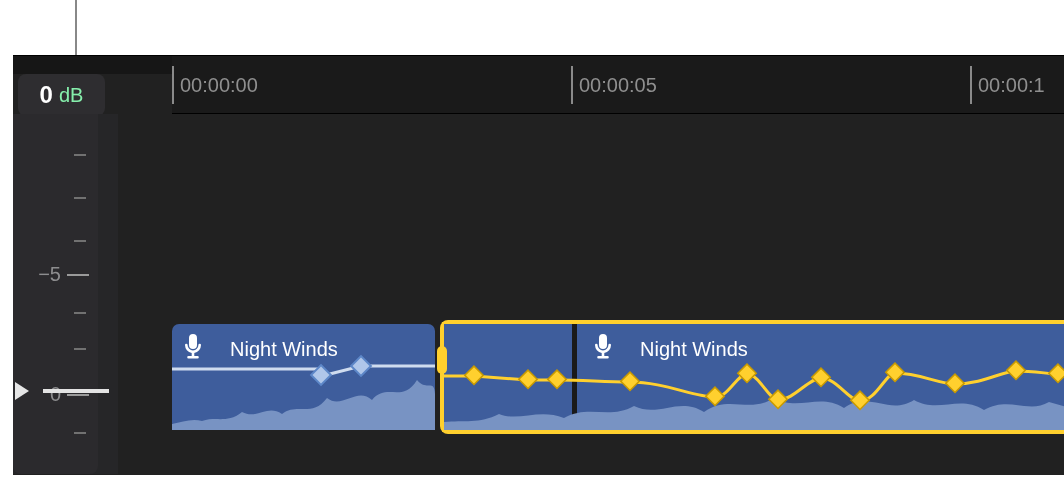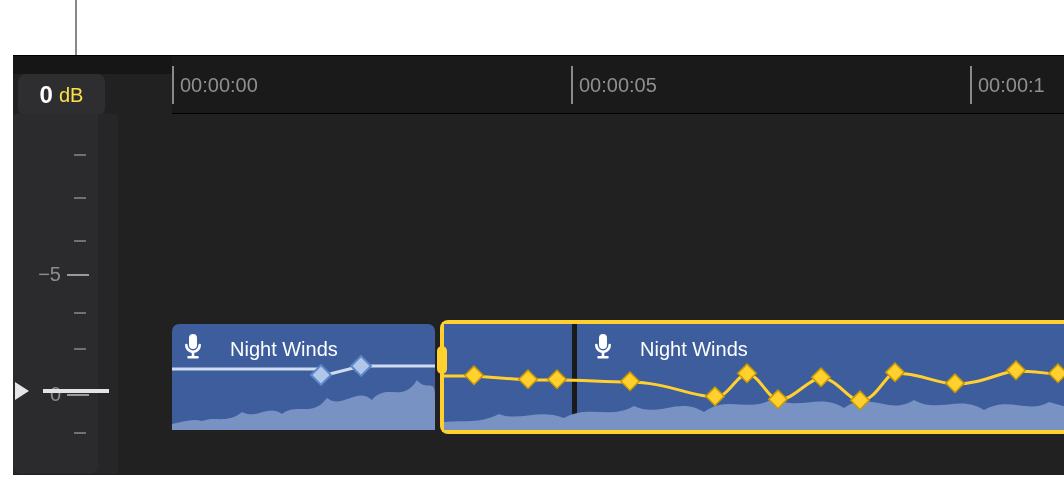--- a/index.html
+++ b/index.html
@@ -48,21 +48,21 @@
       align-items: center;
       justify-content: center;
       gap: 6px;
     }
     .db-value {
       color: #fff;
       font-size: 24px;
       font-weight: 600;
     }
     .db-unit {
-      color: #fde047;
+      color: #86efac;
       font-size: 20px;
       font-weight: 500;
     }
     .ruler-wrap {
       position: absolute;
       left: 159px;
       top: 0;
       right: 0;
       height: 58px;
       background: #1a1a1a;

